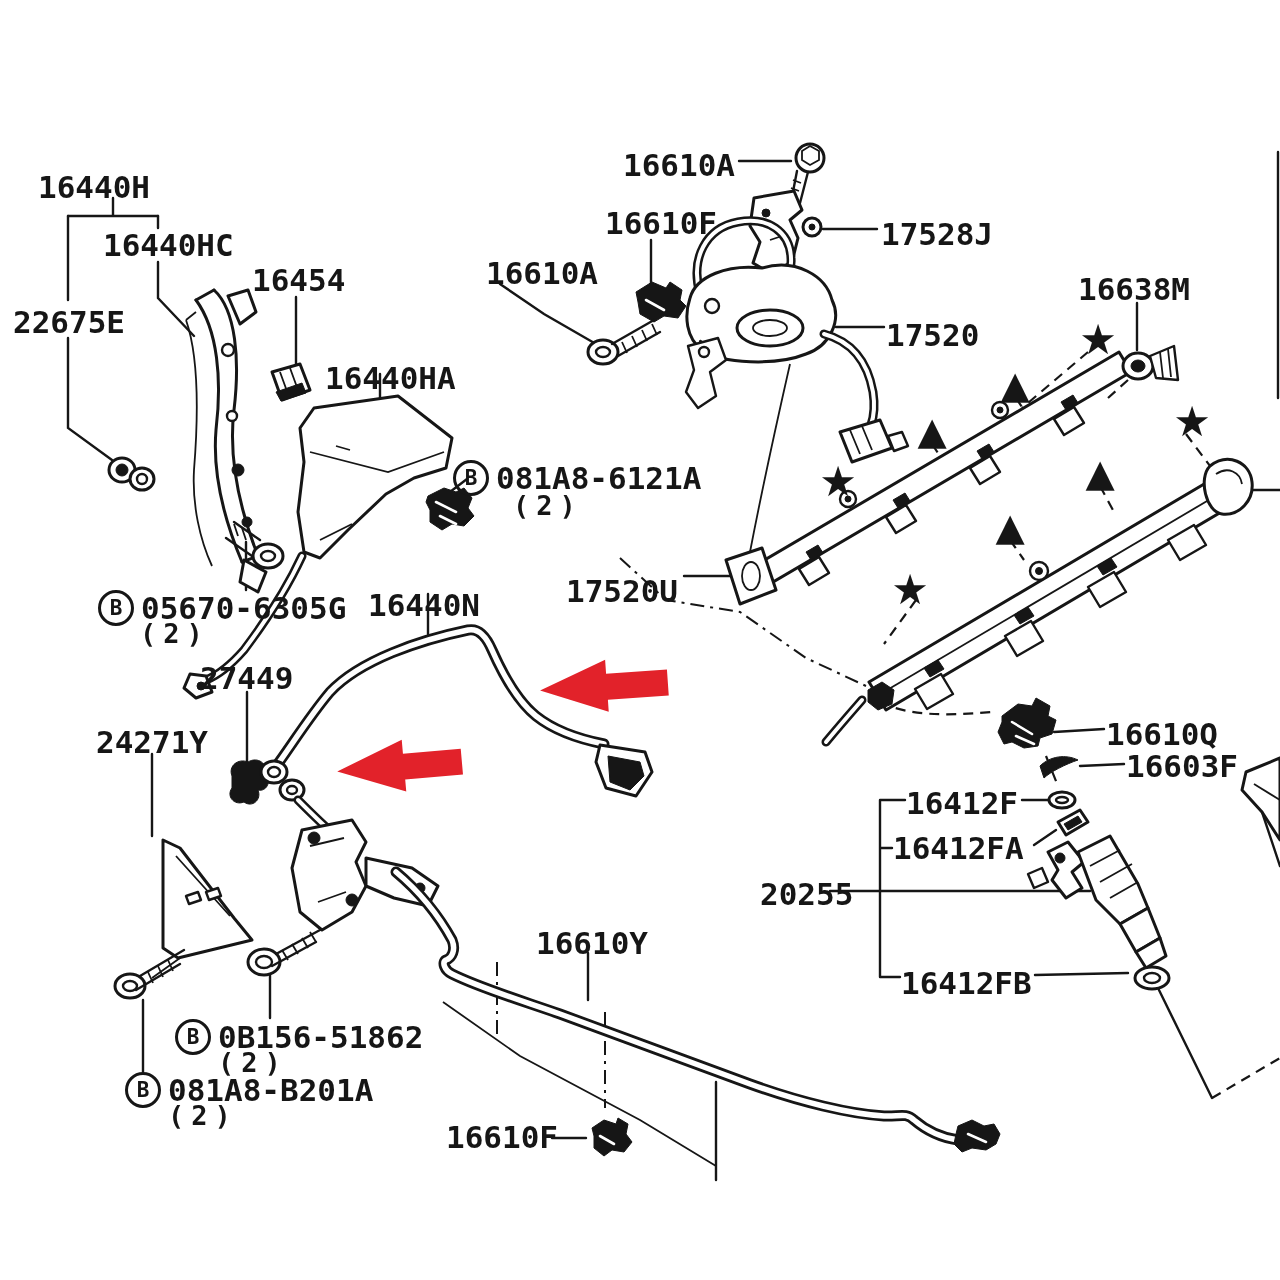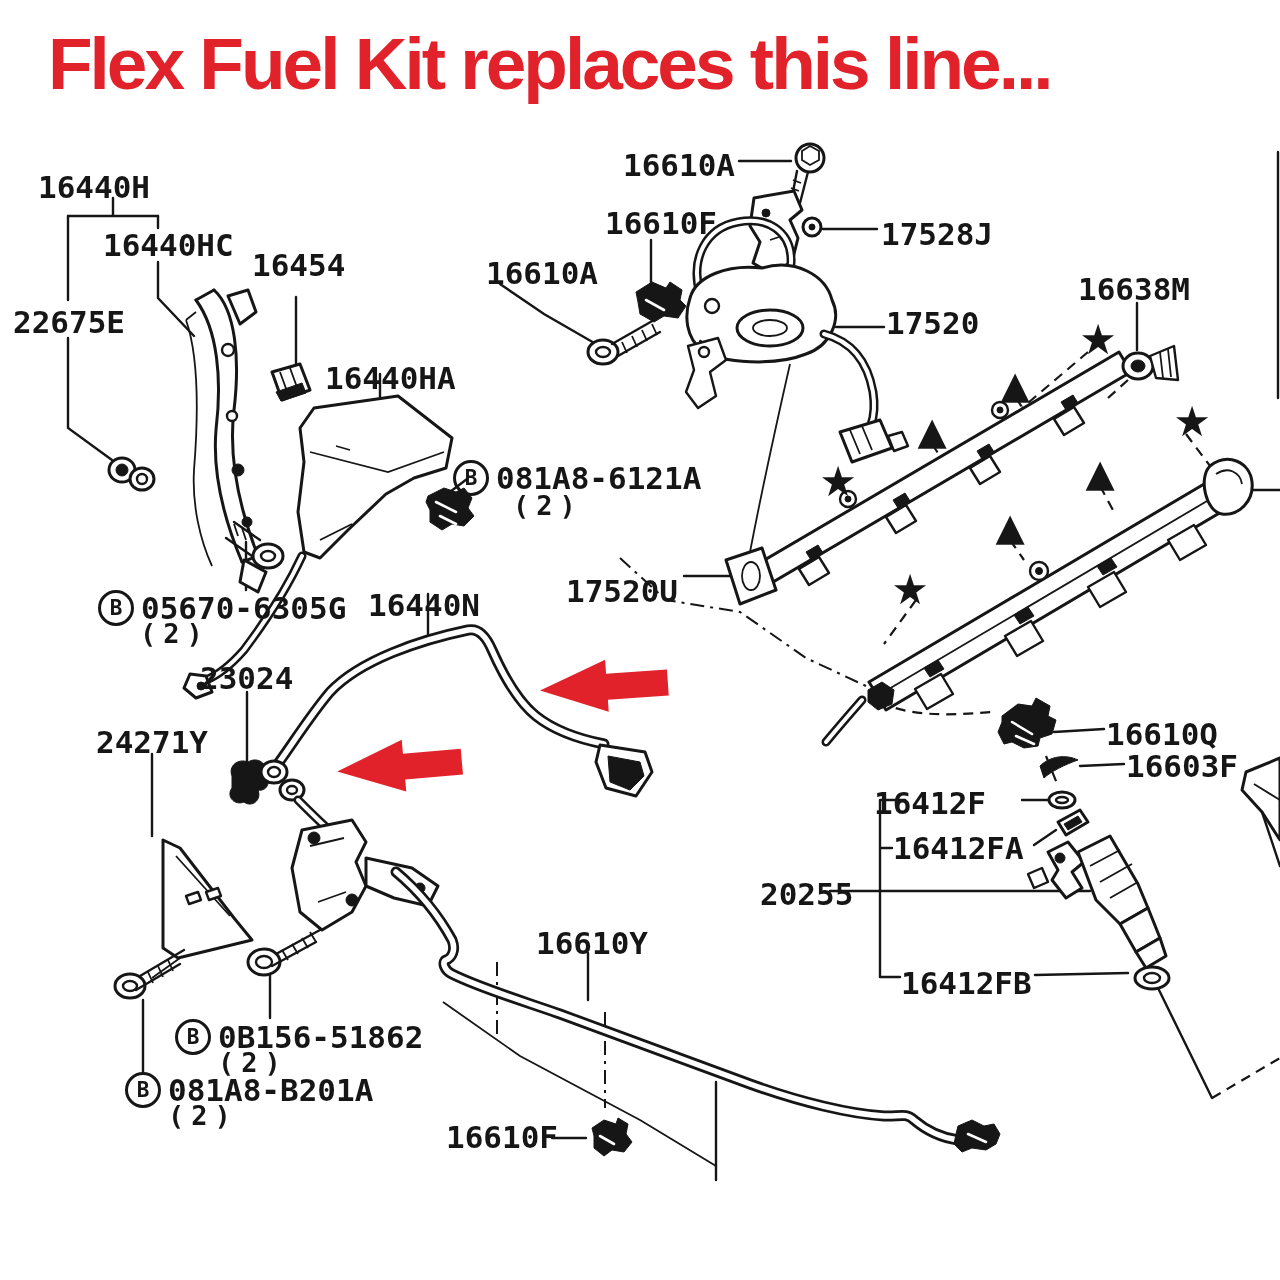--- a/index.html
+++ b/index.html
@@ -306,40 +306,39 @@
     <text class="mk" x="1100" y="486" font-size="38">▲</text>
     <text class="mk" x="1010" y="540" font-size="38">▲</text>
   </g>
 
   <g>
     <path transform="rotate(-4 604 687)" d="M540,686 L607,660 L607,674 L668,674 L668,700 L607,700 L607,712 Z" fill="#e2222a"></path>
     <path transform="rotate(-5 400 766)" d="M337,766 L404,740 L404,754 L462,754 L462,780 L404,780 L404,792 Z" fill="#e2222a"></path>
   </g>
 </svg>
 
-<div class="title">Flex Fuel Kit replaces this line...</div>
 
 <div class="lbl" style="left:38px;top:172px">16440H</div>
 <div class="lbl" style="left:103px;top:230px">16440HC</div>
-<div class="lbl" style="left:252px;top:250px">16454</div>
+<div class="lbl" style="left:252px;top:265px">16454</div>
 <div class="lbl" style="left:13px;top:307px">22675E</div>
 <div class="lbl" style="left:325px;top:363px">16440HA</div>
 <div class="lbl" style="left:368px;top:590px">16440N</div>
-<div class="lbl" style="left:200px;top:663px">23024</div>
+<div class="lbl" style="left:200px;top:663px">27449</div>
 <div class="lbl" style="left:96px;top:727px">24271Y</div>
 <div class="lbl" style="left:623px;top:150px">16610A</div>
 <div class="lbl" style="left:605px;top:208px">16610F</div>
 <div class="lbl" style="left:486px;top:258px">16610A</div>
 <div class="lbl" style="left:881px;top:219px">17528J</div>
-<div class="lbl" style="left:886px;top:308px">17520</div>
+<div class="lbl" style="left:886px;top:320px">17520</div>
 <div class="lbl" style="left:1078px;top:274px">16638M</div>
 <div class="lbl" style="left:566px;top:576px">17520U</div>
 <div class="lbl" style="left:1106px;top:719px">16610Q</div>
 <div class="lbl" style="left:1126px;top:751px">16603F</div>
-<div class="lbl" style="left:874px;top:788px">16412F</div>
+<div class="lbl" style="left:906px;top:788px">16412F</div>
 <div class="lbl" style="left:893px;top:833px">16412FA</div>
 <div class="lbl" style="left:760px;top:879px">20255</div>
 <div class="lbl" style="left:901px;top:968px">16412FB</div>
 <div class="lbl" style="left:536px;top:928px">16610Y</div>
 <div class="lbl" style="left:446px;top:1122px">16610F</div>
 
 <div class="boltrow" style="left:453px;top:460px">
   <span class="cb">B</span>
   <span class="bcode">081A8-6121A</span>
 </div>

